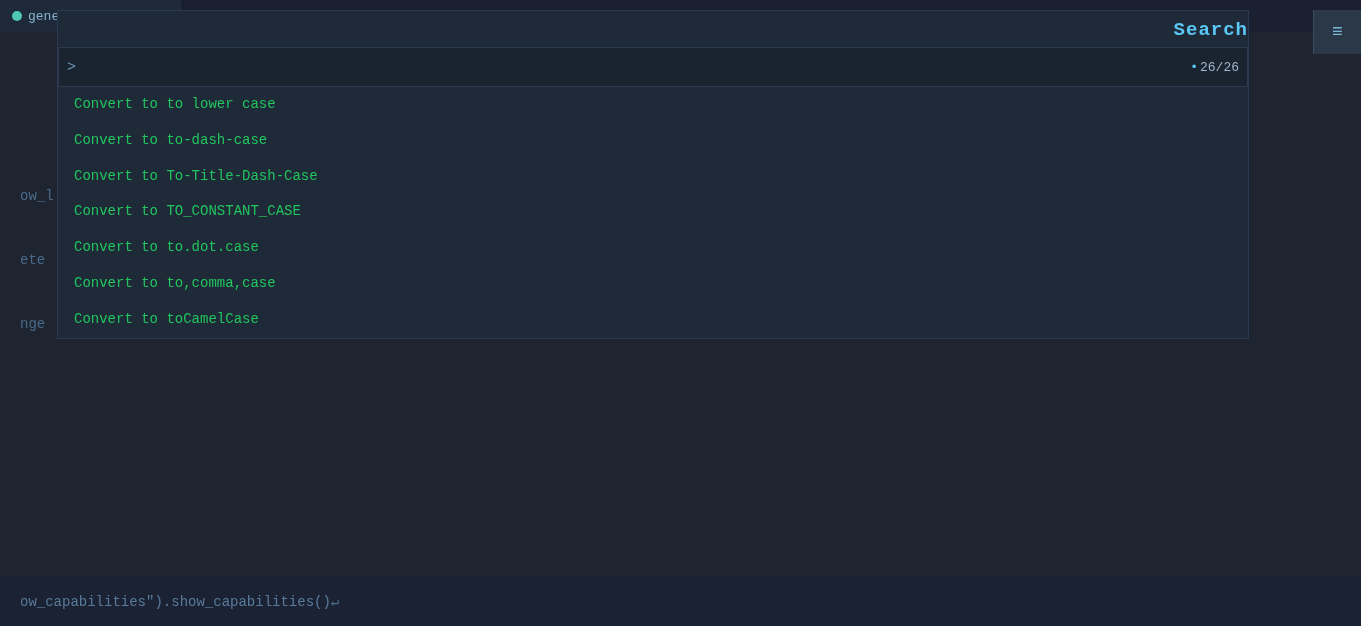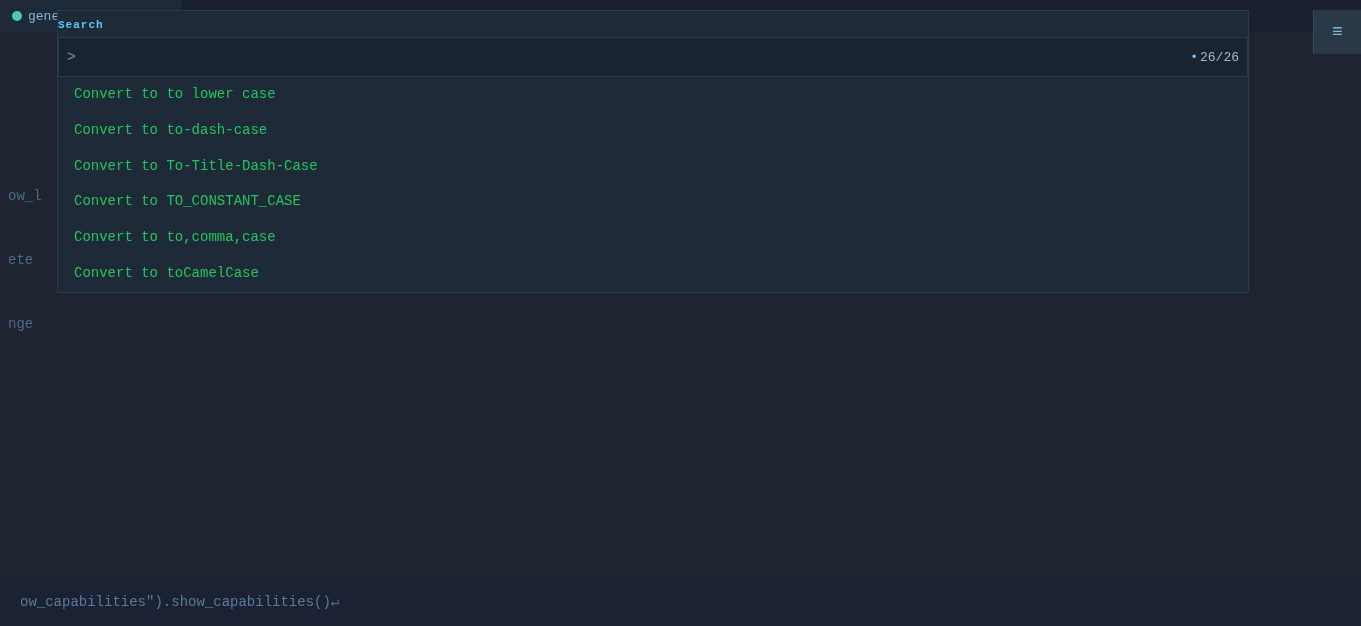--- a/index.html
+++ b/index.html
@@ -62,24 +62,24 @@
       position: absolute;
       top: 10px;
       left: 57px;
       width: 1192px;
       background-color: #1e2a38;
       border: 1px solid #2a3a50;
       z-index: 10;
     }
 
     .search-header {
-      text-align: left;
+      text-align: right;
       padding: 8px 0 6px 0;
       color: #5bc8f5;
-      font-size: 11px;
+      font-size: 19px;
       font-weight: bold;
       letter-spacing: 1px;
       background-color: #1e2a38;
     }
 
     .search-input-row {
       display: flex;
       align-items: center;
       background-color: #1a2330;
       border: 1px solid #2a3a50;
@@ -178,20 +178,21 @@
       top: 180px;
       left: 0;
       width: 57px;
       color: #4a6a8a;
       font-size: 14px;
     }
 
     .gutter-line {
       padding: 5px 8px;
       line-height: 1.7;
+      margin-left: 12px;
     }
   </style>
 </head>
 <body>
 
 <div class="tab-bar">
   <div class="tab-item">
     <span class="tab-dot"></span>
     <span>generate_doc.lua</span>
     <span class="tab-close">×</span>
@@ -222,20 +223,21 @@
     <span class="search-counter">
       <span class="search-bullet">•</span><span>26/26</span>
     </span>
   </div>
 
   <div class="dropdown-list">
     <div class="dropdown-item">Convert to to lower case</div>
     <div class="dropdown-item">Convert to to-dash-case</div>
     <div class="dropdown-item">Convert to To-Title-Dash-Case</div>
     <div class="dropdown-item">Convert to TO_CONSTANT_CASE</div>
+    <div class="dropdown-item">Convert to to.dot.case</div>
     <div class="dropdown-item">Convert to to,comma,case</div>
     <div class="dropdown-item">Convert to toCamelCase</div>
   </div>
 </div>
 
 <div class="right-button">
   <span>≡</span>
 </div>
 
 <div class="bottom-editor">

